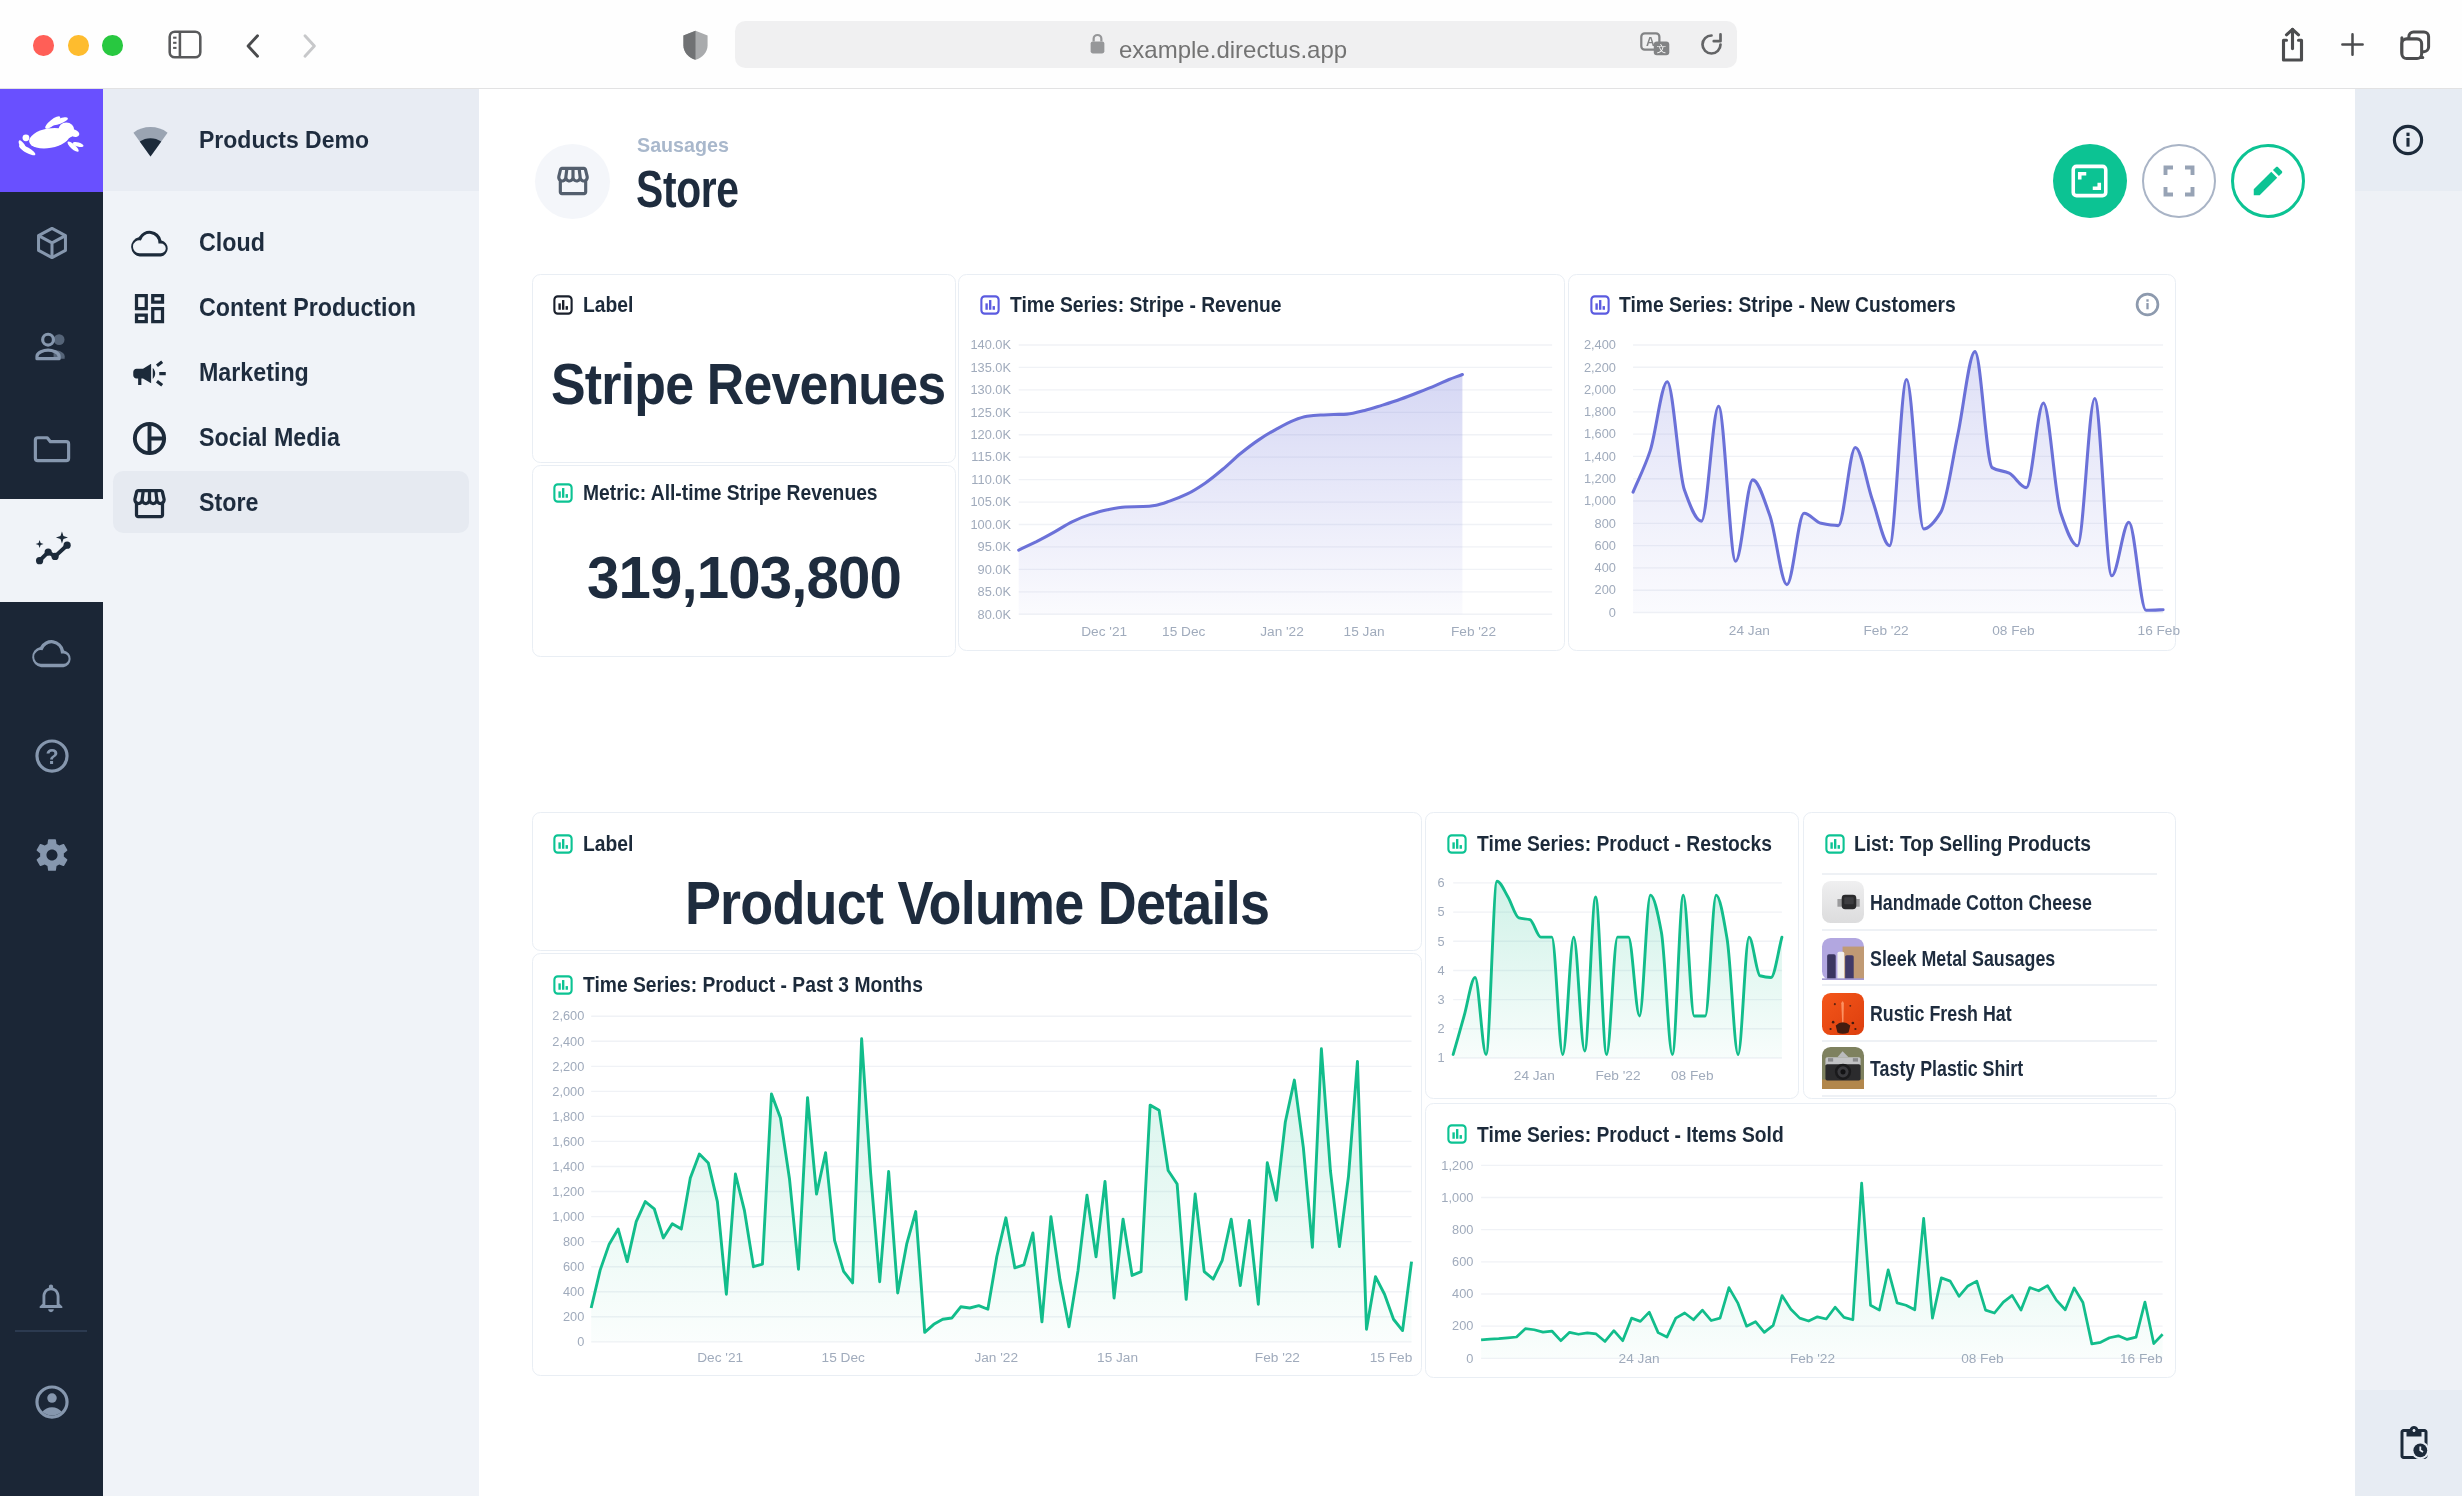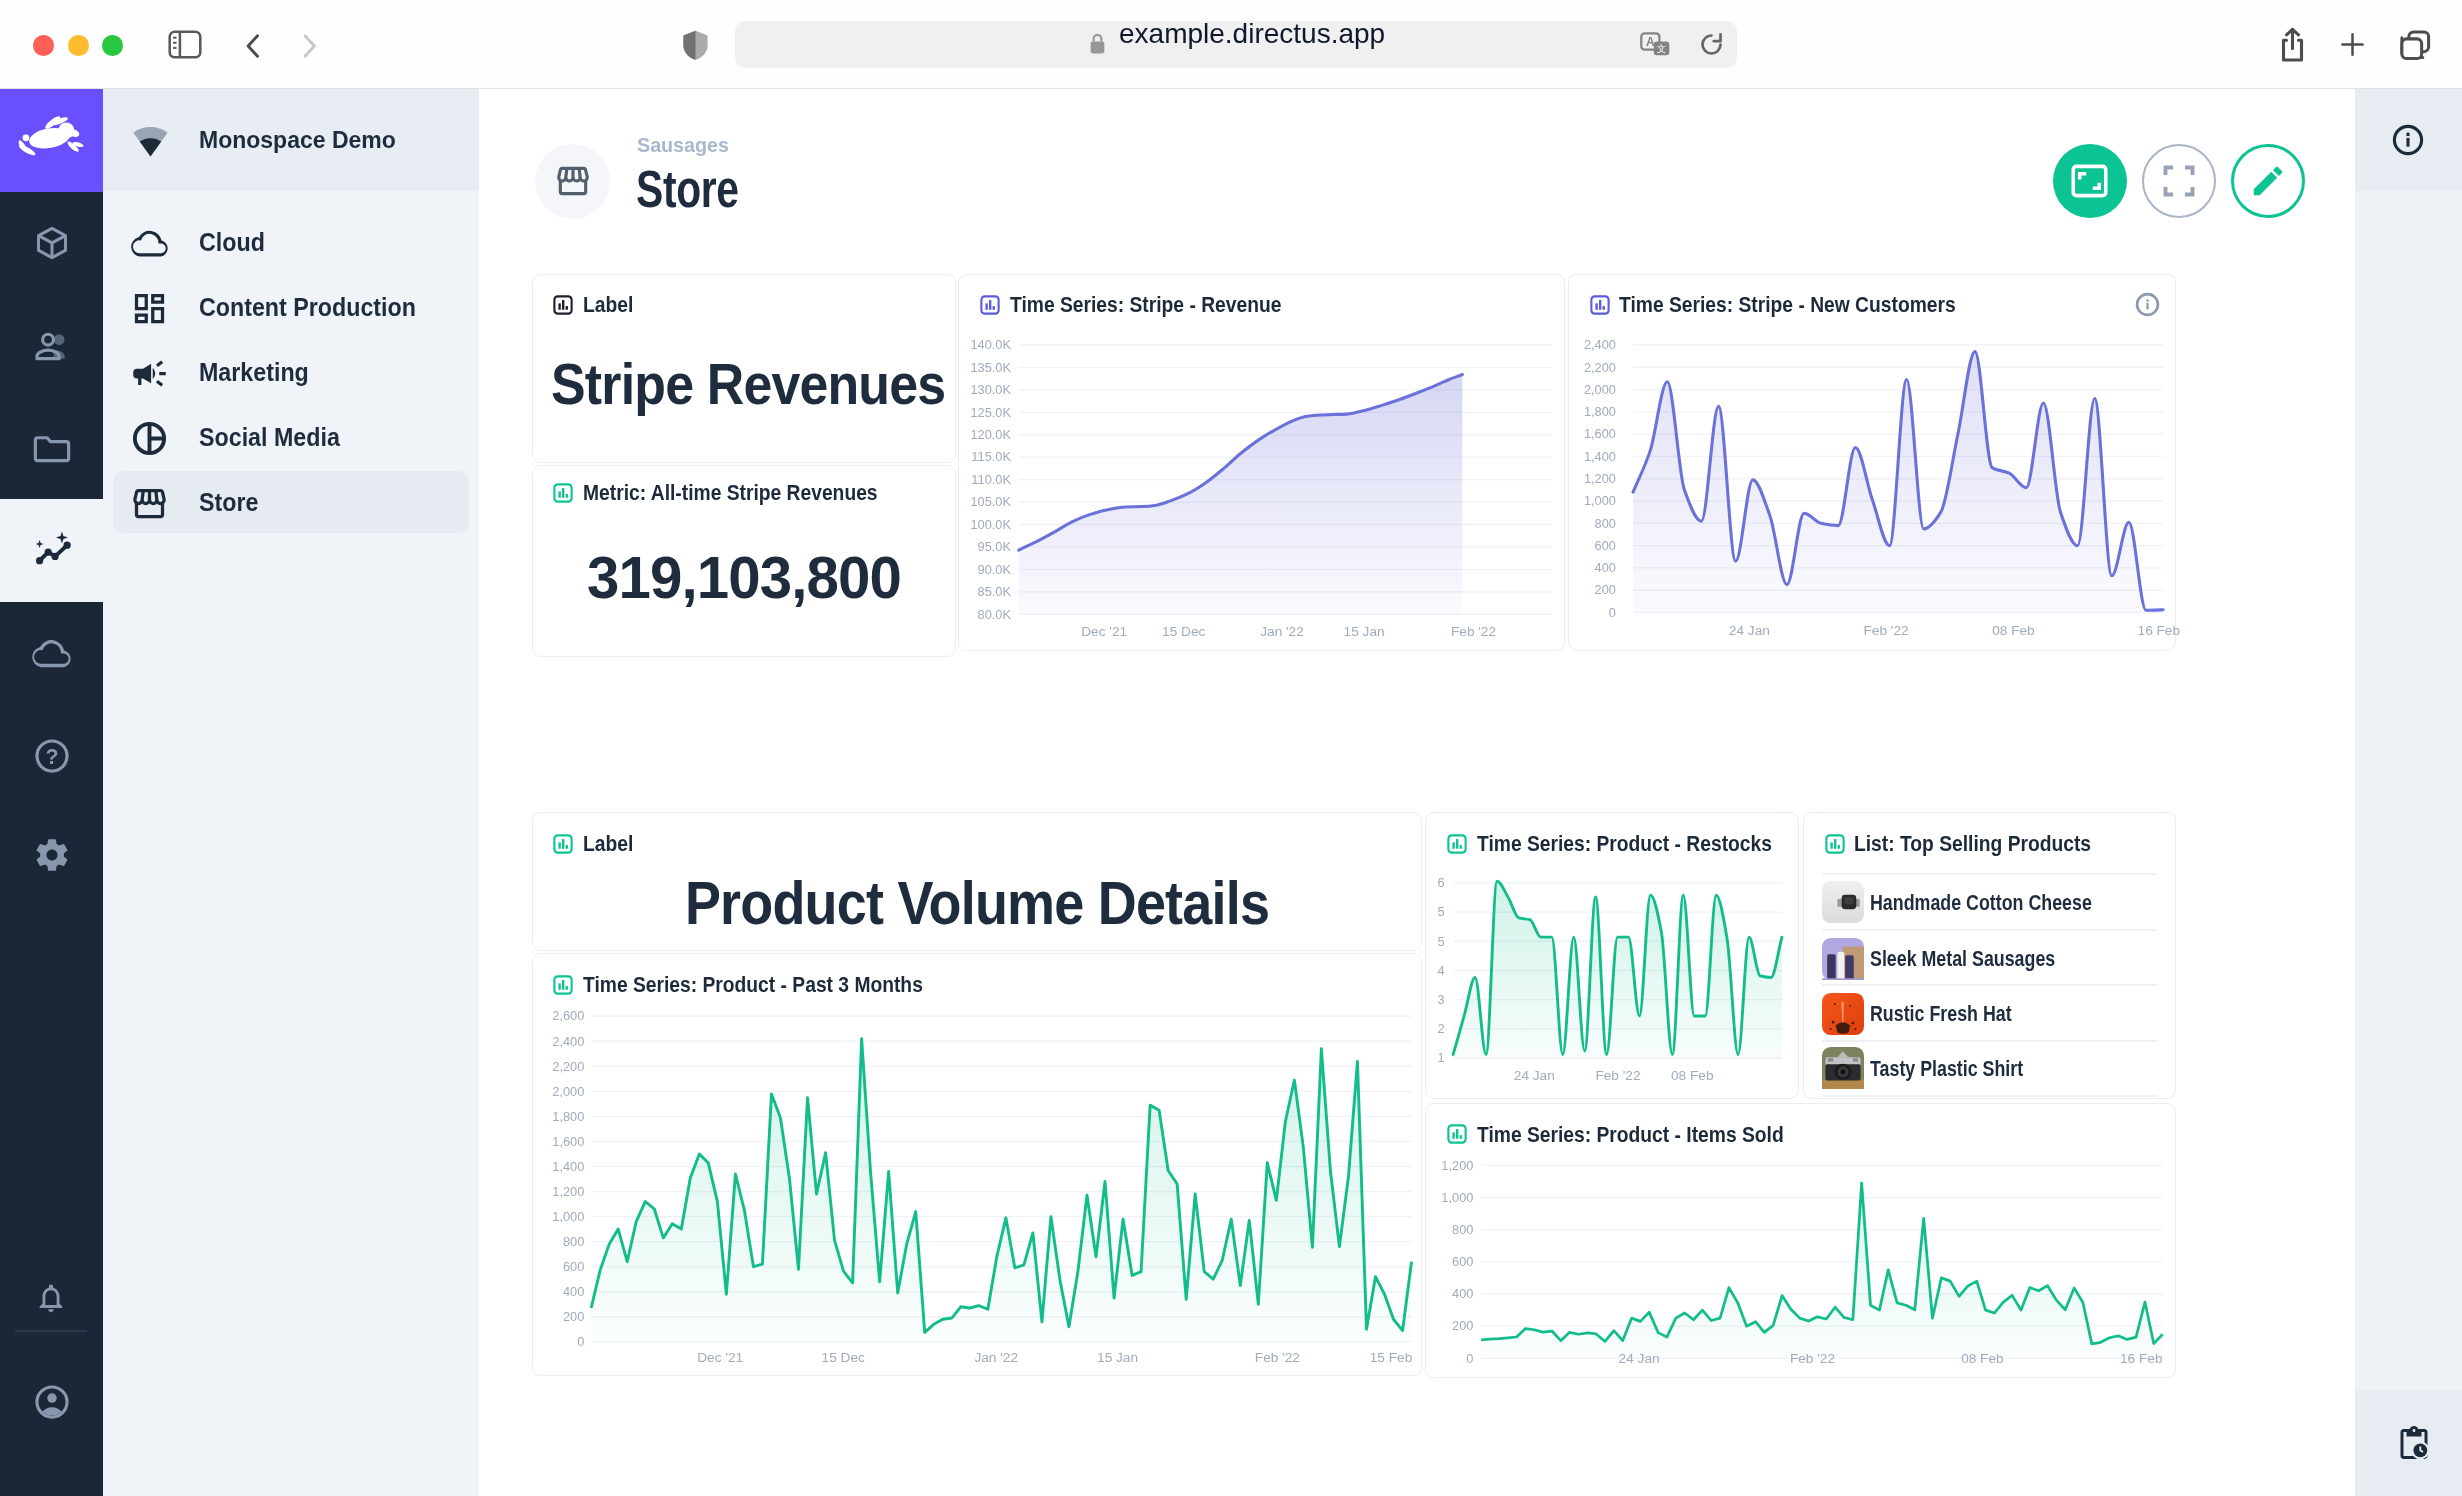--- a/index.html
+++ b/index.html
@@ -28,21 +28,21 @@
   </svg>
 <svg class="abs" style="left:681px;top:29px" width="29" height="32.5" viewBox="0 0 24 26">
 <path d="M12 1 L22 5 V13 C22 19 17.5 23.6 12 25 C6.5 23.6 2 19 2 13 V5 Z" fill="#a9abad"></path>
 <path d="M12 1 L2 5 V13 C2 19 6.5 23.6 12 25 Z" fill="#707274"></path>
   </svg>
 <div class="abs" style="left:735px;top:20.5px;width:1002px;height:47px;border-radius:10.3px;background:#f0f0f1"></div>
 <svg class="abs" style="left:1088px;top:32px" width="19" height="24" viewBox="0 0 22 28">
 <rect x="3" y="11" width="16" height="14" rx="2.5" fill="#969799"></rect>
 <path d="M6.5 11 V8 a4.5 4.5 0 0 1 9 0 V11" fill="none" stroke="#969799" stroke-width="2.6"></path>
   </svg>
-<div class="abs" style="left:1119px;top:18px;font-size:28px;color:#0f172a">example.directus.app</div>
+<div class="abs" style="left:1119px;top:36px;font-size:24px;color:#737373">example.directus.app</div>
 <svg class="abs" style="left:1640px;top:32px" width="31" height="26" viewBox="0 0 36 30">
 <rect x="1.5" y="1.5" width="21" height="19" rx="4" fill="none" stroke="#828385" stroke-width="2.6"></rect>
 <text x="12" y="16.5" font-size="14" font-weight="bold" fill="#828385" text-anchor="middle" font-family="Liberation Sans">A</text>
 <rect x="16" y="11" width="18" height="16" rx="3.5" fill="#828385"></rect>
 <text x="25" y="23.5" font-size="11" fill="#fff" text-anchor="middle" font-family="Liberation Sans">文</text>
 </svg>
 <svg class="abs" style="left:1698px;top:31px" width="27" height="27" viewBox="0 0 24 24">
 <path d="M12 4 a8 8 0 1 0 8 8" fill="none" stroke="#636466" stroke-width="2.4" stroke-linecap="round"></path>
 <path d="M20 3 v6 h-6" fill="none" stroke="#636466" stroke-width="2.4" stroke-linecap="round" stroke-linejoin="round"></path>
 </svg>
@@ -120,21 +120,21 @@
 <circle cx="12" cy="12" r="9.5" fill="none" stroke="#8697ae" stroke-width="2"></circle>
 <circle cx="12" cy="9.5" r="3" fill="#8697ae"></circle>
 <path d="M5.8 18.2 a8 8 0 0 1 12.4 0 A 9.5 9.5 0 0 1 5.8 18.2 Z" fill="#8697ae"></path>
 </svg>
 <div class="abs" style="left:103px;top:89px;width:376px;height:1407px;background:#f0f3f8"></div>
 <div class="abs" style="left:103px;top:89px;width:376px;height:102px;background:#e8ecf3"></div>
 <svg class="abs" style="left:130px;top:119px" width="41" height="41" viewBox="0 0 48 48">
 <path d="M24 44 L4 16 A 34 34 0 0 1 44 16 Z" fill="#9aa4b2"></path>
 <path d="M24 44 L11.4 26.4 A 22 22 0 0 1 36.6 26.4 Z" fill="#1c2a3a"></path>
 </svg>
-<div class="abs" style="left:199px;top:127px;font-size:23px;font-weight:700;color:#1e2c3e;white-space:nowrap">Monospace Demo</div>
+<div class="abs" style="left:199px;top:127px;font-size:23px;font-weight:700;color:#1e2c3e;white-space:nowrap">Products Demo</div>
 <div class="abs" style="left:113px;top:471px;width:356px;height:62px;background:#e6eaf1;border-radius:10.3px"></div>
 <svg class="abs" style="left:130px;top:224px" width="39" height="39" viewBox="0 0 24 24">
     <path d="M19.35 10.2 A 7.5 7.5 0 0 0 5.35 8.2 A 6 6 0 0 0 6 20 h13 a5 5 0 0 0 0.35 -9.8 Z M19 18 H6 a4 4 0 1 1 0.7 -7.9 A5.5 5.5 0 0 1 17.5 11.6 v0.4 H19 a3 3 0 0 1 0 6 Z" fill="#1c2a3a"></path>
   </svg>
 <div class="abs" style="left:199px;top:228px;font-size:25px;font-weight:700;color:#1e2c3e;transform:scaleX(0.93);transform-origin:left top;white-space:nowrap">Cloud</div>
 <svg class="abs" style="left:130px;top:289px" width="39" height="39" viewBox="0 0 24 24">
     <path d="M19 5v2h-4V5h4M9 5v6H5V5h4m10 8v6h-4v-6h4M9 17v2H5v-2h4M21 3h-8v6h8V3zM11 3H3v10h8V3zm10 8h-8v10h8V11zm-10 4H3v6h8v-6z" fill="#1c2a3a"></path>
   </svg>
 <div class="abs" style="left:199px;top:293px;font-size:25px;font-weight:700;color:#1e2c3e;transform:scaleX(0.93);transform-origin:left top;white-space:nowrap">Content Production</div>
 <svg class="abs" style="left:130px;top:354px" width="39" height="39" viewBox="0 0 24 24">

